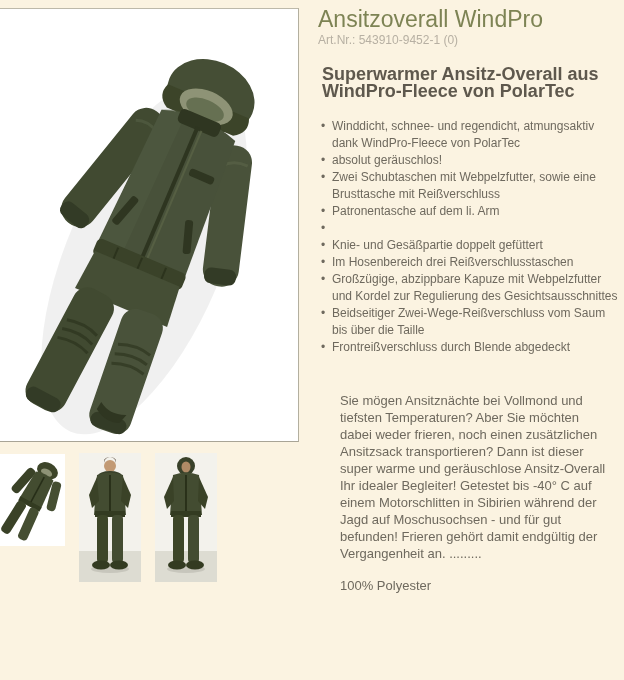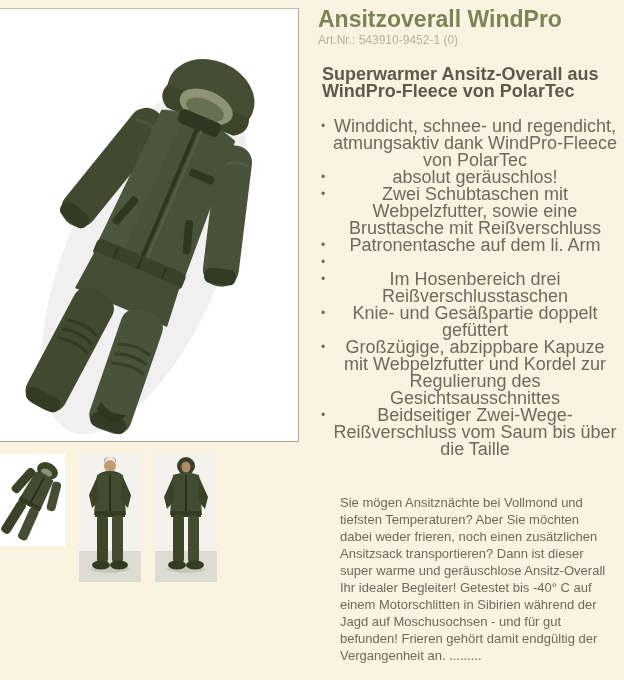--- a/index.html
+++ b/index.html
@@ -26,21 +26,21 @@
   .thumb svg{display:block;}
   .thumb-1{left:0;top:454px;width:65px;height:92px;}
   .thumb-2{left:79px;top:453px;width:62px;height:129px;}
   .thumb-3{left:155px;top:453px;width:62px;height:129px;}
   
   .right-col{
     position:absolute;left:318px;top:6px;width:300px;
   }
   .title{
     margin:0;
-    font-size:23px;font-weight:700;
+    font-size:23px;font-weight:400;
     color:#7d8354;
     line-height:26px;
     letter-spacing:0px;
   }
   .artnr{
     margin:1px 0 14px 0;
     font-size:12px;
     color:#b7b0a3;
     line-height:14px;
   }
@@ -48,25 +48,24 @@
     margin:19px 0 0 4px;
     font-size:18px;font-weight:700;
     color:#5e584d;
     line-height:17px;
     width:292px;
   }
   .features{
     margin:18px 0 8px 0;
     padding:0 0 0 14px;
     list-style:none;
-    font-size:18px;
+    font-size:12px;
     line-height:17px;
     color:#6e695e;
     width:286px;
-    text-align:center;
   }
   .features li{position:relative;min-height:17px;}
   .features li::before{
     content:"\2022";
     position:absolute;left:-11px;top:0;
     color:#6e695e;font-size:12px;
   }
   .description{
     margin:36px 0 16px 22px;
     font-size:13px;
@@ -214,21 +213,23 @@
   <div class="artnr">Art.Nr.: 543910-9452-1 (0)</div>
 
   <div class="subtitle">Superwarmer Ansitz-Overall aus WindPro-Fleece von PolarTec</div>
 
   <ul class="features">
     <li>Winddicht, schnee- und regendicht, atmungsaktiv dank WindPro-Fleece von PolarTec</li>
     <li>absolut geräuschlos!</li>
     <li>Zwei Schubtaschen mit Webpelzfutter, sowie eine Brusttasche mit Reißverschluss</li>
     <li>Patronentasche auf dem li. Arm</li>
     <li></li>
+    <li>Knie- und Gesäßpartie doppelt gefüttert</li>
     <li>Im Hosenbereich drei Reißverschlusstaschen</li>
-    <li>Knie- und Gesäßpartie doppelt gefüttert</li>
     <li>Großzügige, abzippbare Kapuze mit Webpelzfutter und Kordel zur Regulierung des Gesichtsausschnittes</li>
     <li>Beidseitiger Zwei-Wege-Reißverschluss vom Saum bis über die Taille</li>
+    <li>Frontreißverschluss durch Blende abgedeckt</li>
   </ul>
 
   <div class="description">Sie mögen Ansitznächte bei Vollmond und tiefsten Temperaturen? Aber Sie möchten dabei weder frieren, noch einen zusätzlichen Ansitzsack transportieren? Dann ist dieser super warme und geräuschlose Ansitz-Overall Ihr idealer Begleiter! Getestet bis -40° C auf einem Motorschlitten in Sibirien während der Jagd auf Moschusochsen - und für gut befunden! Frieren gehört damit endgültig der Vergangenheit an. .........</div>
 
+  <div class="material-value">100% Polyester</div>
 </div>
 
 </body></html>

